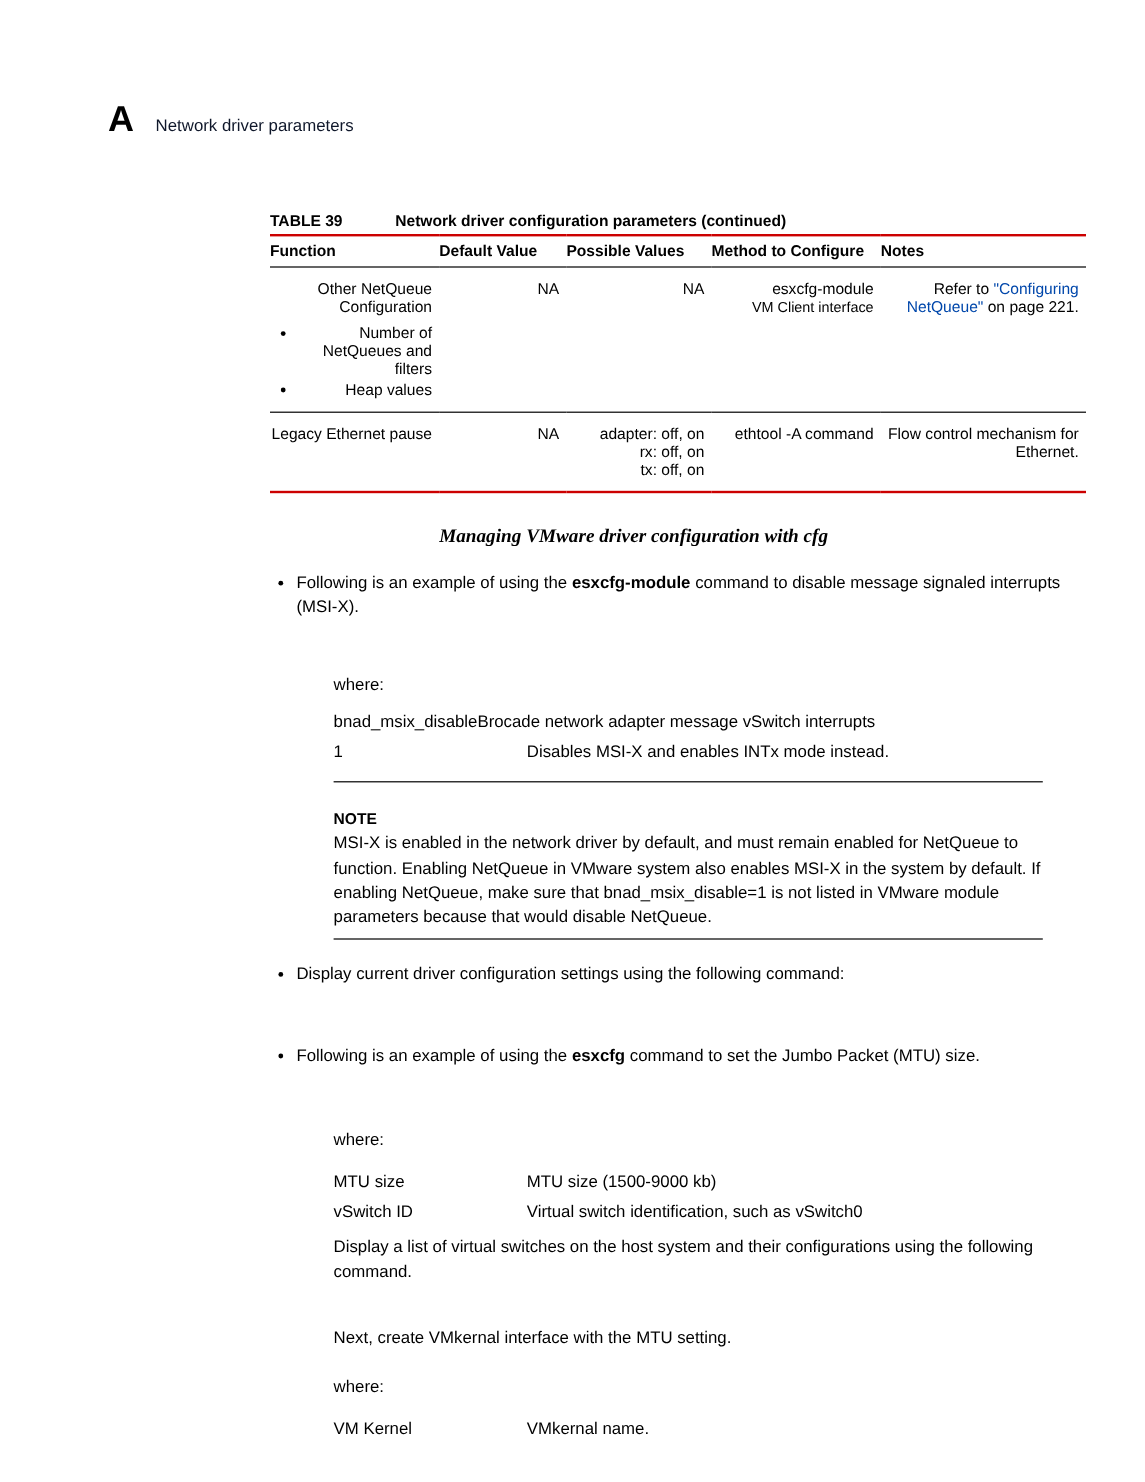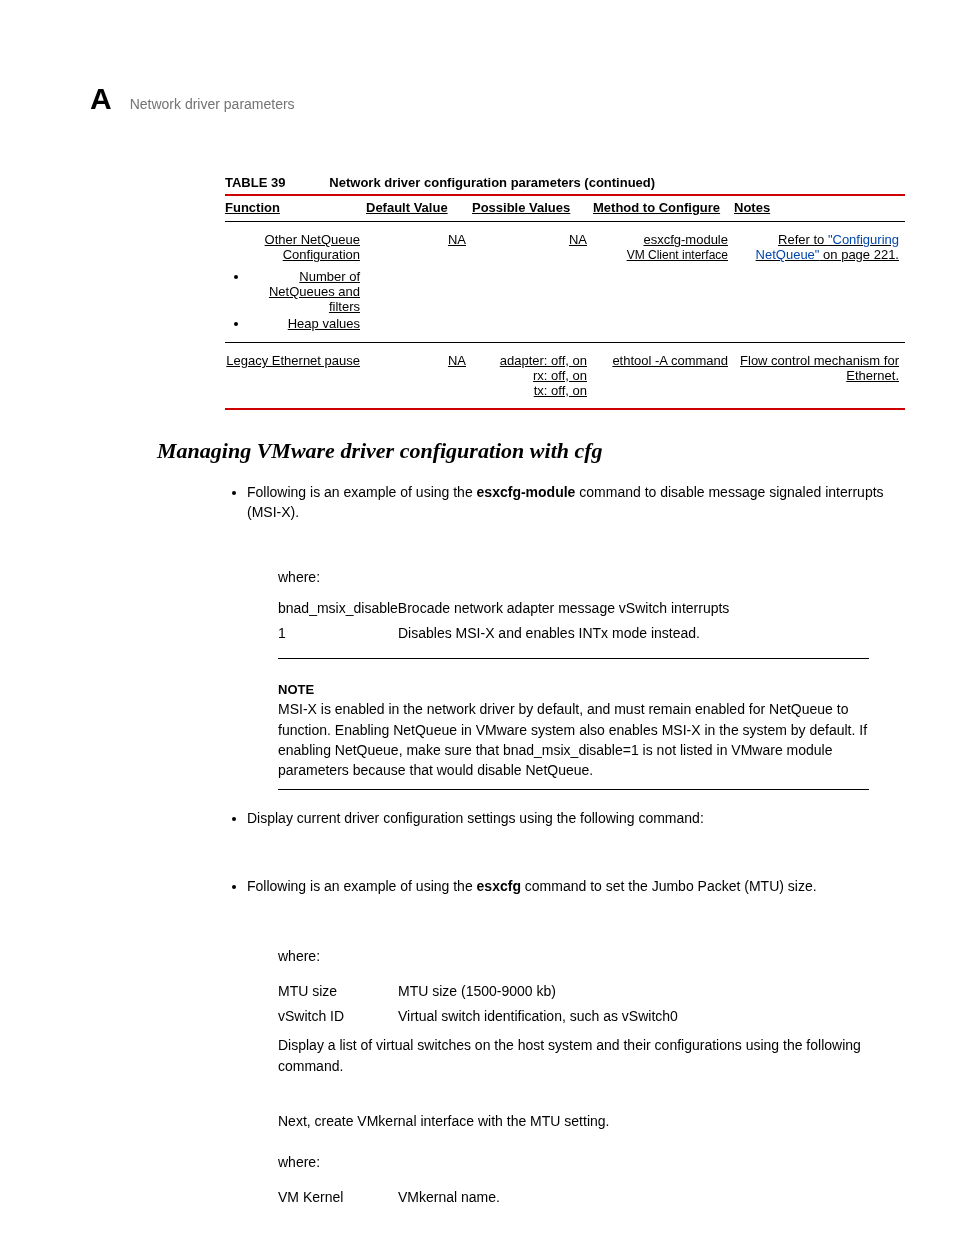--- a/index.html
+++ b/index.html
@@ -22,21 +22,21 @@
     align-items: baseline;
     gap: 18px;
     margin-bottom: 58px;
   }
   .chapter-letter {
     font-size: 30px;
     font-weight: bold;
   }
   .running-title {
     font-size: 14px;
-    color: #737373;
+    color: #0f172a;
     margin-top: 36px;
   }
   .table-caption {
     margin-left: 135px;
     margin-bottom: 4px;
   }
   .table-label {
     font-weight: bold;
     font-size: 13px;
     margin-right: 40px;
@@ -44,21 +44,20 @@
   }
   .table-title {
     font-weight: bold;
     font-size: 13px;
   }
   table.param-table {
     margin-left: 135px;
     width: 680px;
     border-collapse: collapse;
     font-size: 13px;
-    text-decoration: underline;
   }
   table.param-table th {
     text-align: left;
     font-weight: bold;
     padding: 4px 6px 6px 0;
     vertical-align: top;
     border-bottom: 1px solid #000;
   }
   table.param-table td {
     padding: 10px 6px 10px 0;
@@ -79,22 +78,23 @@
   .row-list li {
     padding: 1px 0;
   }
   .link {
     color: #0047ab;
   }
   h2.section {
     margin: 28px 0 14px 67px;
     font-style: italic;
     font-weight: bold;
-    font-size: 22px;
+    font-size: 16px;
     font-family: "Times New Roman", Times, serif;
+    text-align: center;
   }
   ul.body-list {
     margin: 0 0 0 135px;
     padding-left: 22px;
     list-style: disc;
   }
   ul.body-list > li {
     padding: 4px 0 10px 0;
     line-height: 1.45;
   }
@@ -106,20 +106,21 @@
     display: flex;
     margin: 4px 0;
   }
   .def-term {
     width: 120px;
     flex-shrink: 0;
   }
   .def-desc {
     flex: 1;
     padding-right: 30px;
+    margin-left: 41px;
   }
   .note-box {
     margin: 14px 30px 14px 188px;
     border-top: 1px solid #000;
     border-bottom: 1px solid #000;
     padding: 22px 0 8px 0;
     line-height: 1.45;
   }
   .note-title {
     font-weight: bold;

